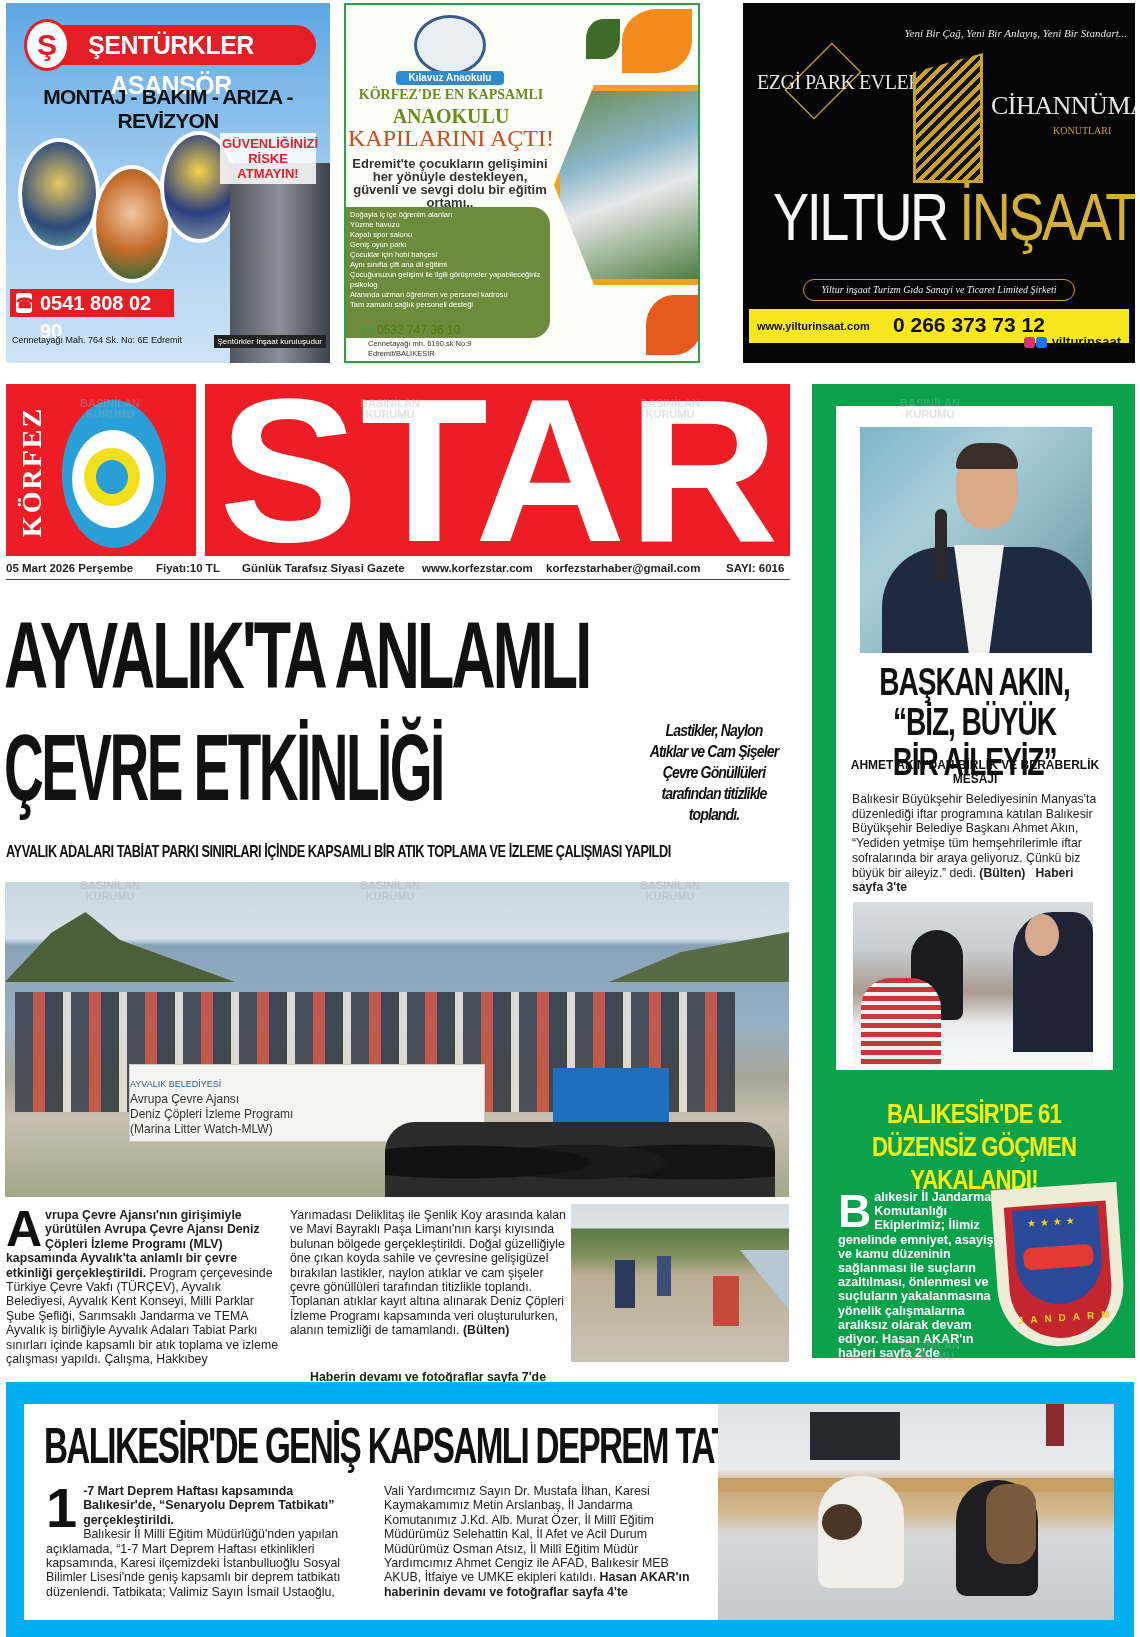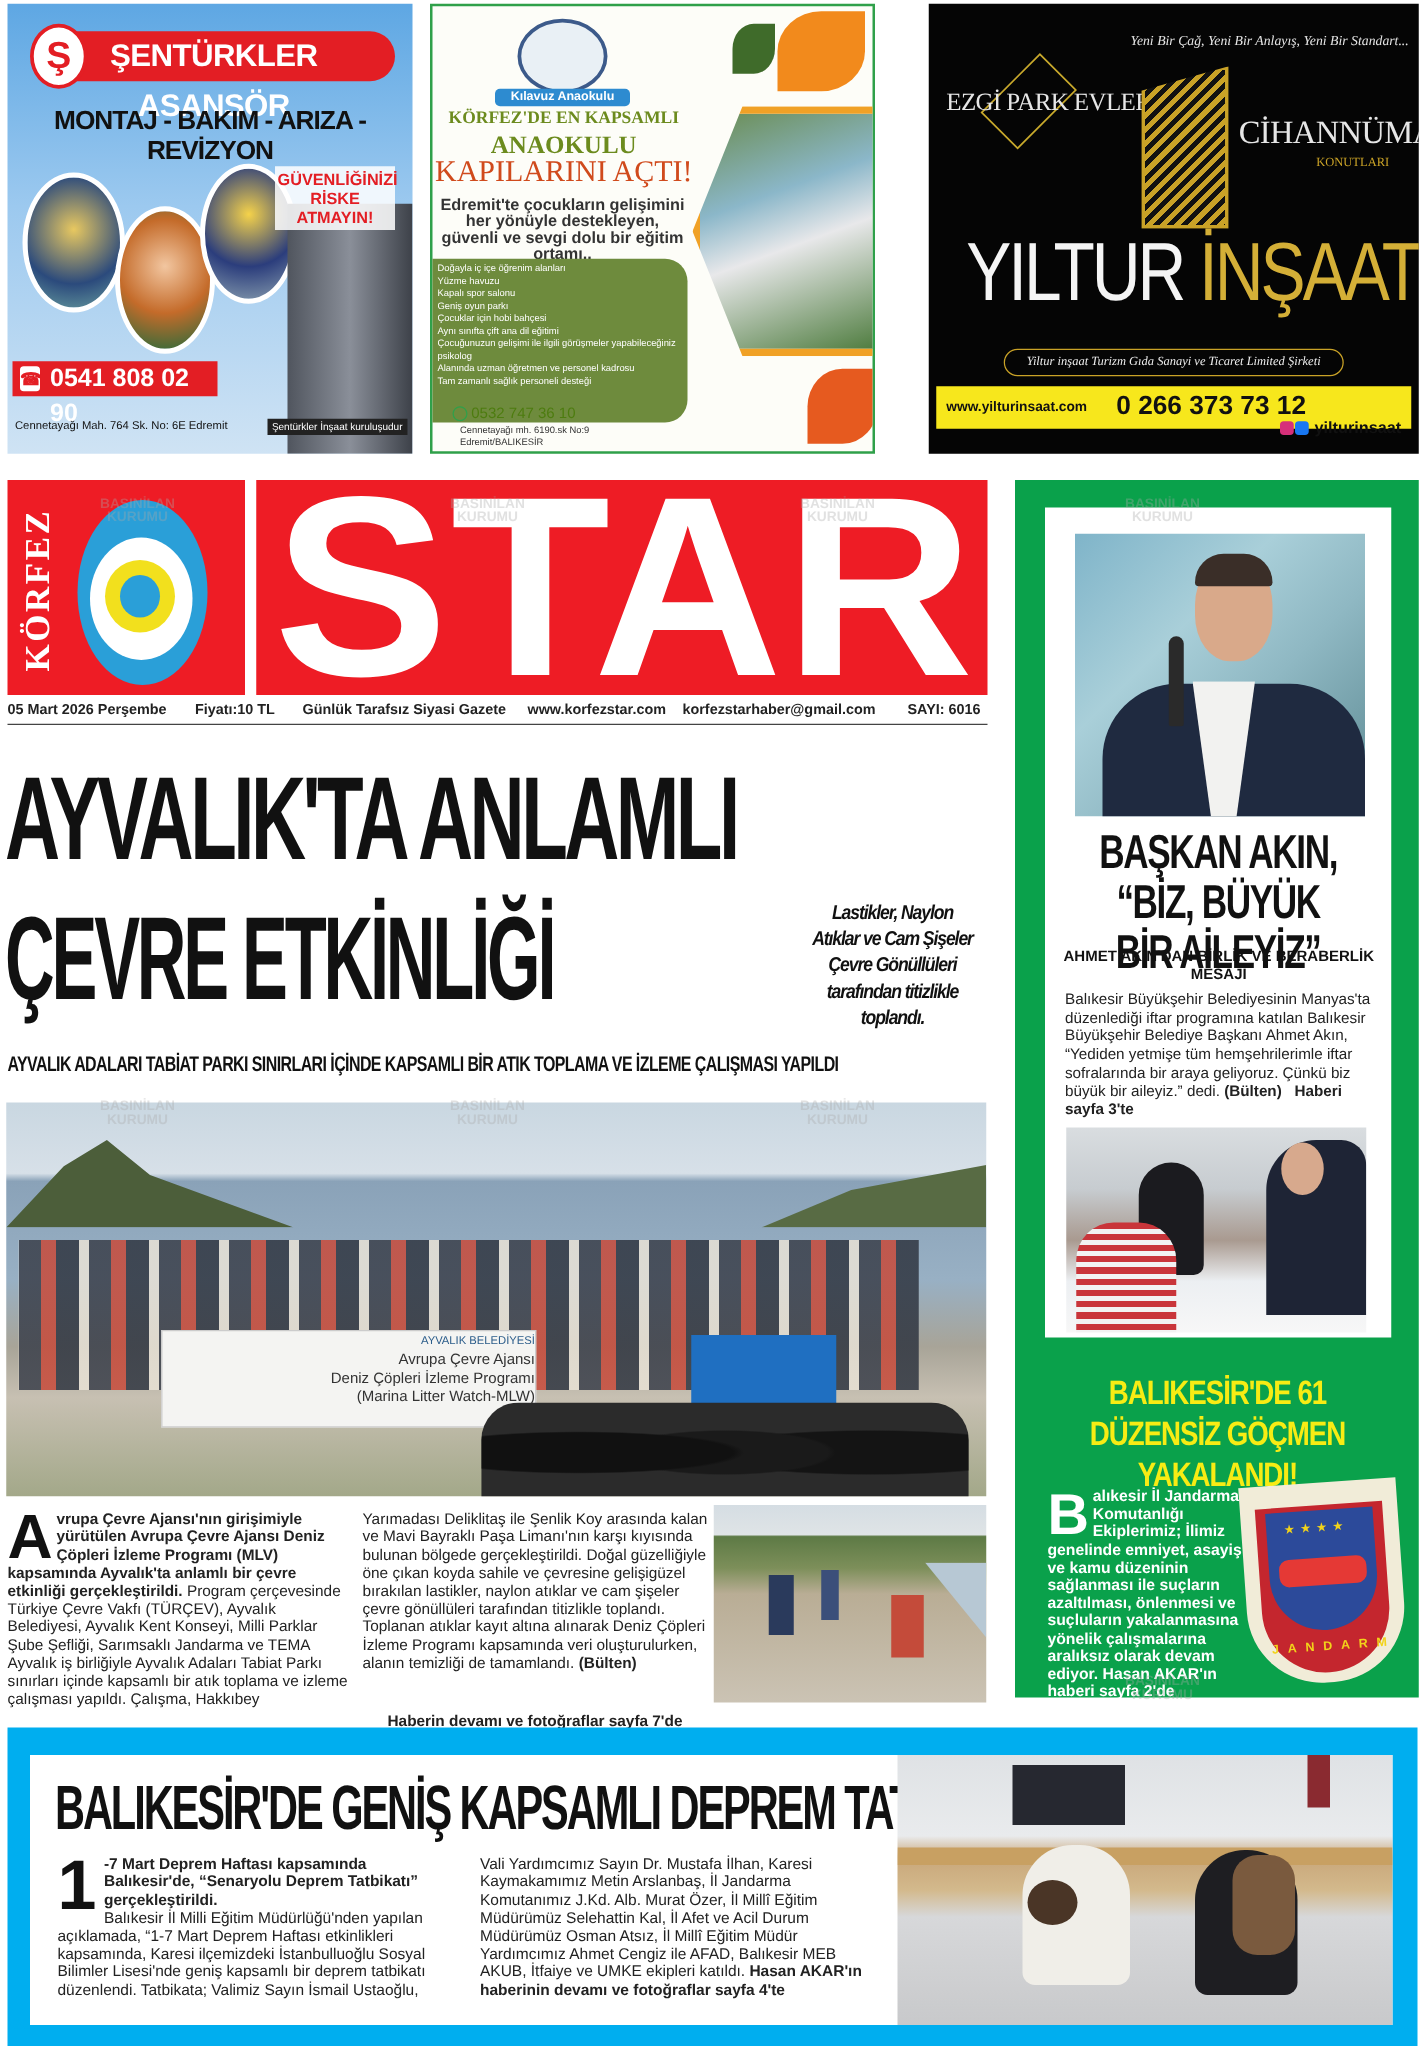--- a/index.html
+++ b/index.html
@@ -80,21 +80,21 @@
   .hl1 { left: 4px; top: 600px; font-size: 86px; line-height: 100px; transform: scaleX(0.71) scaleY(1.1); transform-origin: left top; }
   .hl2 { left: 4px; top: 712px; font-size: 86px; line-height: 100px; transform: scaleX(0.64) scaleY(1.1); transform-origin: left top; }
   .deck { left: 640px; top: 720px; width: 148px; text-align: center; font-style: italic; font-weight: bold; font-size: 16px; line-height: 21px; letter-spacing: -1px; transform: scaleX(0.88); transform-origin: center top; }
   .subhead { left: 6px; top: 842px; width: 784px; font-weight: bold; font-size: 17px; letter-spacing: -0.6px; white-space: nowrap; transform: scaleX(0.75); transform-origin: left; }
 
   .photo-main { left: 5px; top: 882px; width: 784px; height: 315px; overflow: hidden;
         background: linear-gradient(180deg, #c9d7e1 0%, #d7e0e8 18%, #8aa2b8 20%, #98b0c4 45%, #a8a498 62%, #c7c0b2 75%, #a3a889 100%); }
   .photo-main .hill { position: absolute; left: 0; top: 30px; width: 230px; height: 70px; background: #4c5e3a; clip-path: polygon(0 100%, 20% 30%, 35% 0, 50% 40%, 100% 100%); }
   .photo-main .hill2 { position: absolute; right: 0; top: 50px; width: 180px; height: 50px; background: #586b44; clip-path: polygon(0 100%, 40% 40%, 100% 0, 100% 100%); }
   .photo-main .crowd { position: absolute; left: 10px; top: 110px; width: 720px; height: 120px; background: repeating-linear-gradient(90deg, #3a3f4a 0 18px, #c74a3a 18px 30px, #2f3540 30px 48px, #e8e2d6 48px 56px); opacity: 0.85; }
-  .photo-main .banner { position: absolute; left: 124px; top: 182px; width: 300px; height: 78px; background: #f4f4f2; border: 1px solid #ccc; color: #333; font-size: 12px; text-align: right; line-height: 15px; }
+  .photo-main .banner { position: absolute; left: 124px; top: 182px; width: 356px; height: 78px; background: #f4f4f2; border: 1px solid #ccc; color: #333; font-size: 12px; text-align: left; padding-top: 12px; line-height: 15px; }
   .photo-main .flag { position: absolute; left: 548px; top: 186px; width: 116px; height: 92px; background: #1f6fc1; }
   .photo-main .bags { position: absolute; left: 380px; top: 240px; width: 390px; height: 80px; background: radial-gradient(ellipse at 20% 50%, #111 0 28%, transparent 30%), radial-gradient(ellipse at 50% 50%, #1a1a1a 0 30%, transparent 32%), radial-gradient(ellipse at 80% 50%, #141414 0 30%, transparent 32%), #2b2b2b; border-radius: 30px 30px 0 0; }
 
   .col { font-size: 12.3px; line-height: 14.4px; color: #222; }
   .col1 { left: 6px; top: 1208px; width: 277px; }
   .col2 { left: 290px; top: 1208px; width: 276px; }
   .dropcap { float: left; font-weight: bold; font-size: 50px; line-height: 42px; margin-right: 3px; color: #111; }
   .lead { font-weight: bold; }
   .more { font-weight: bold; display: block; text-align: center; margin-top: 32px; }
   .photo-small { left: 571px; top: 1204px; width: 218px; height: 158px; background: linear-gradient(180deg, #d5dde3 0%, #dfe4e6 15%, #5d7a45 16%, #7d8f5a 32%, #b9ad95 45%, #cbc3b4 100%); overflow: hidden; }

